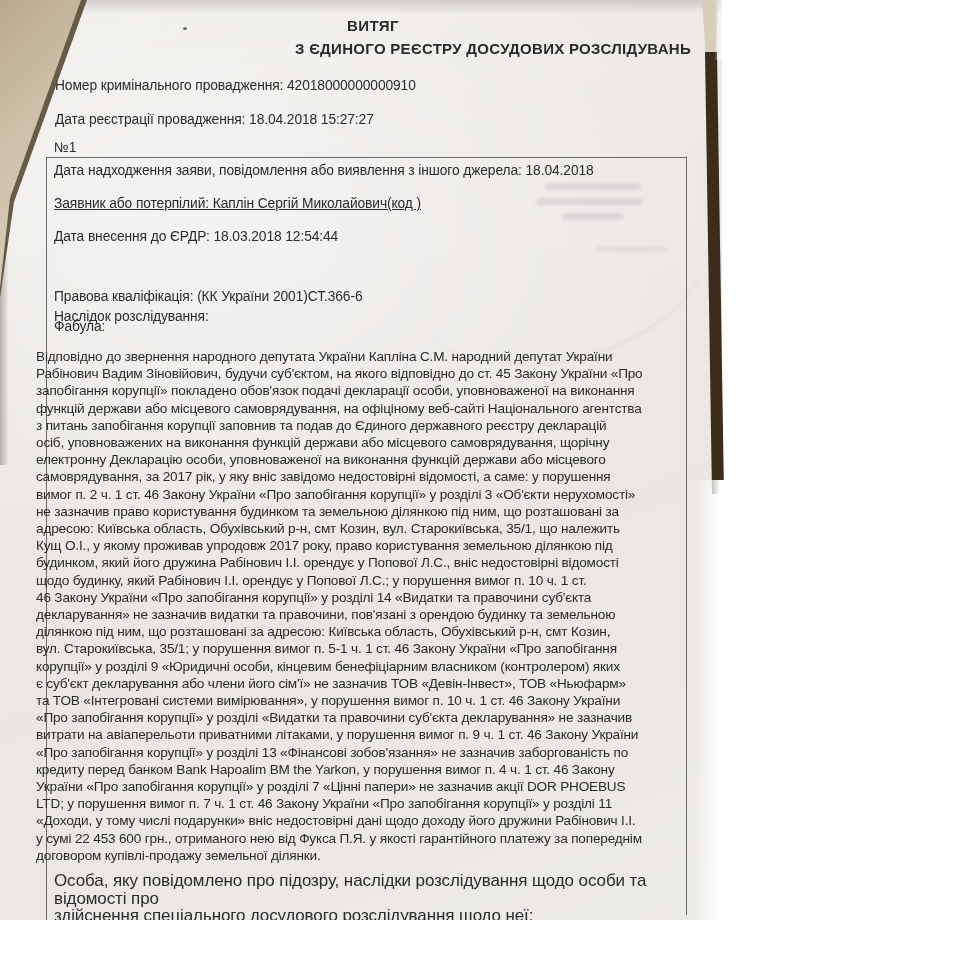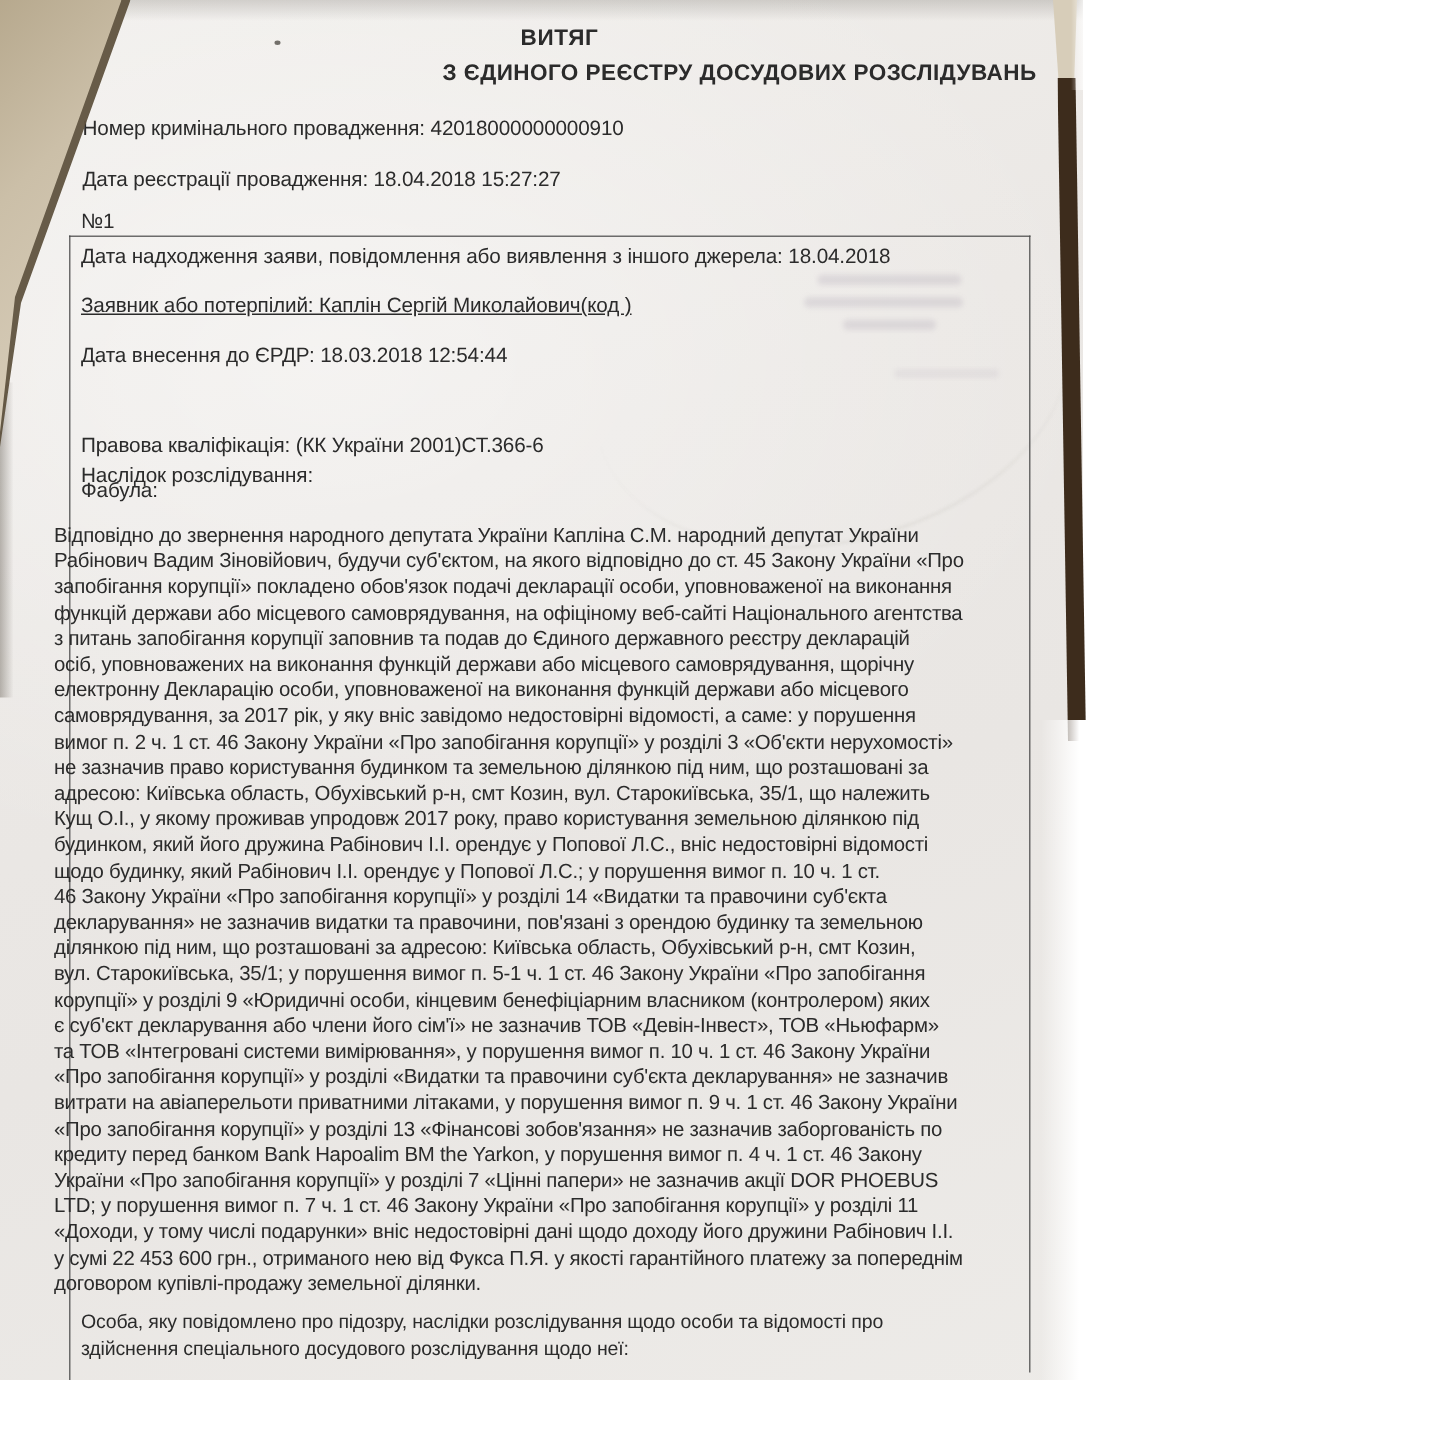--- a/index.html
+++ b/index.html
@@ -84,21 +84,21 @@
   .row1{left:54px;top:195px;text-decoration:underline;}
   .row2{left:54px;top:228px;}
   .row3{left:54px;top:260px;margin-top:48px;}
   .row4{left:54px;top:288px;}
   .row5{left:54px;top:318px;}
   .fabula{
     left:36px;top:348px;width:668px;font-size:13.6px;line-height:17.2px;
     letter-spacing:-0.18px;white-space:pre-line;
   }
   .closing{
-    left:54px;top:872px;width:650px;font-size:13px;line-height:17.5px;
+    left:54px;top:872px;width:650px;font-size:17px;line-height:17.5px;
     letter-spacing:-0.1px;white-space:pre-line;
   }
   .speck{position:absolute;left:183px;top:27px;width:4px;height:3px;border-radius:50%;background:rgba(60,55,50,0.7);}
 </style>
 </head>
 <body>
 
 <div class="photo">
   <div class="paper"></div>
   <div class="paper-top-shade"></div>

